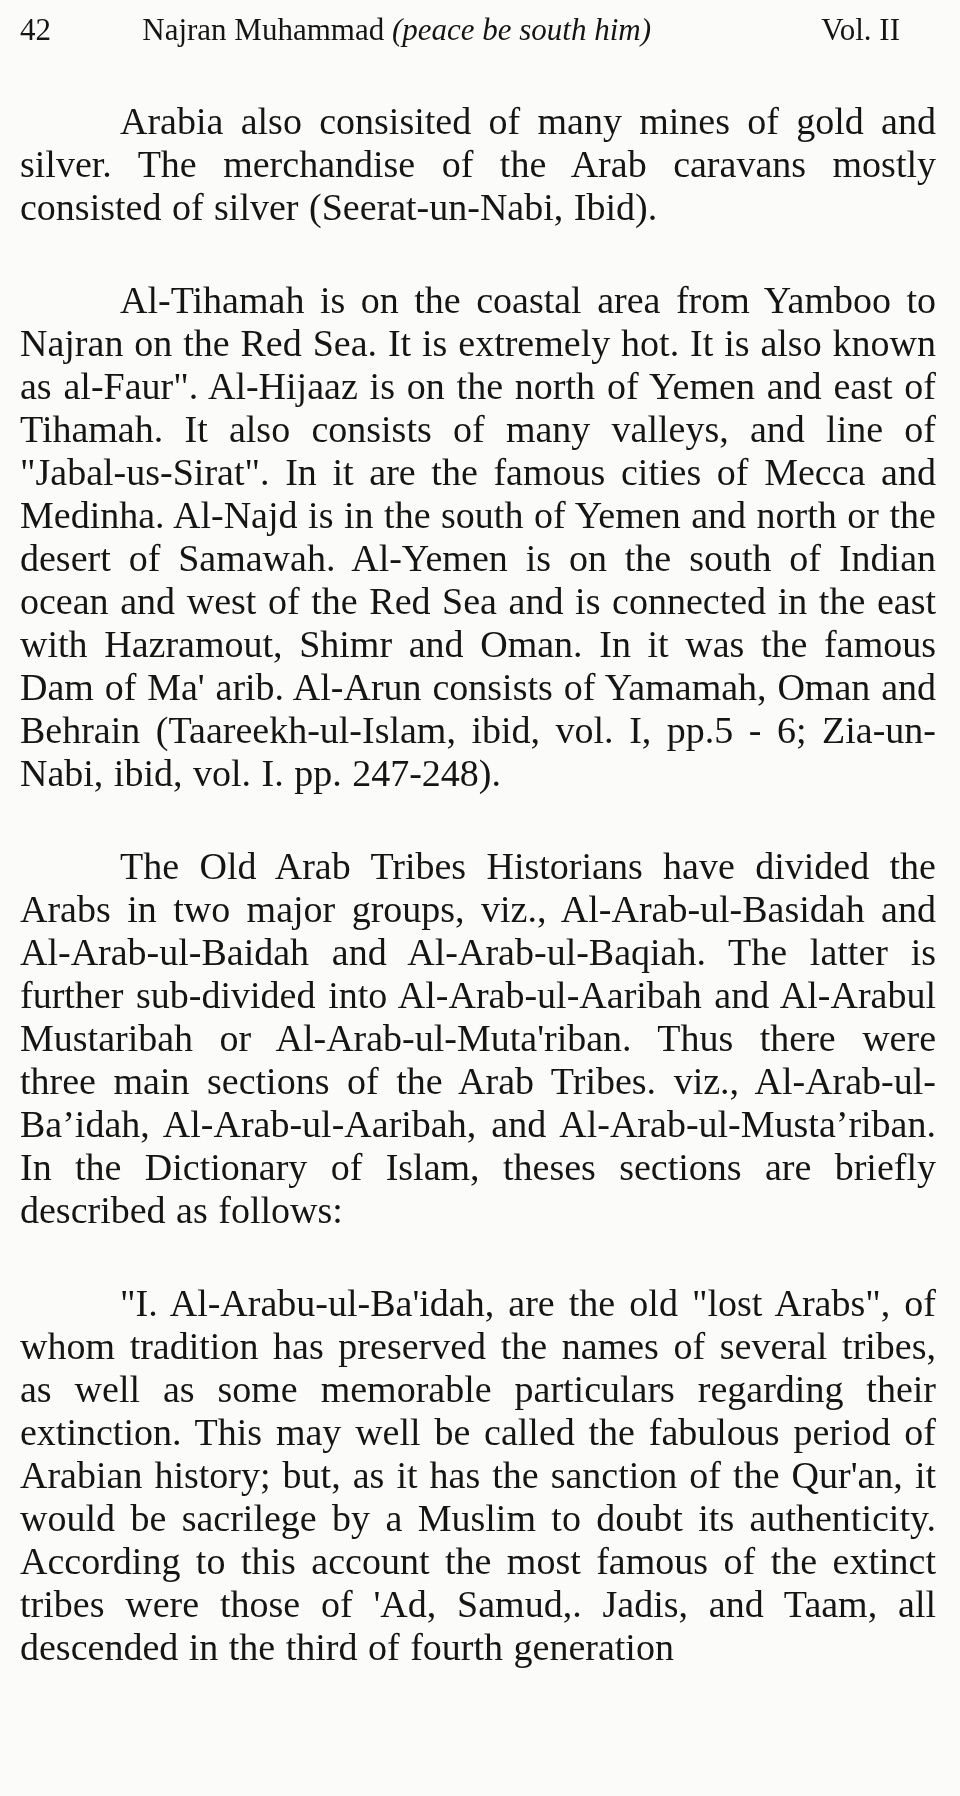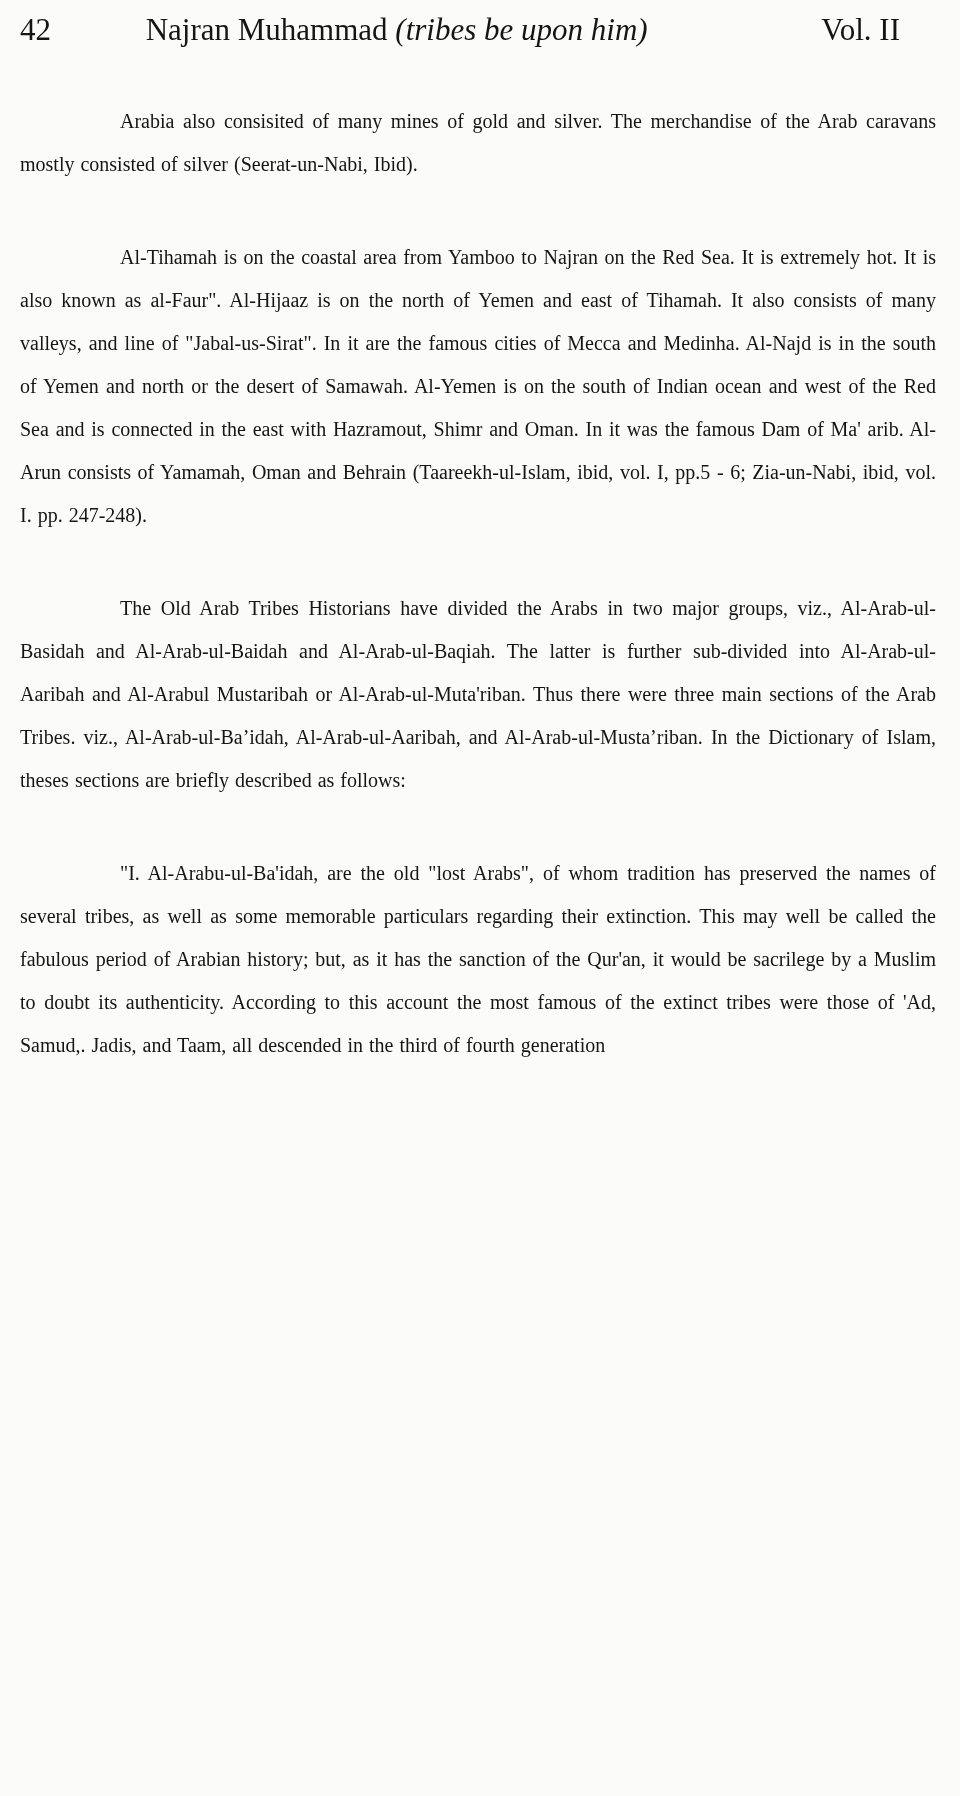--- a/index.html
+++ b/index.html
@@ -35,36 +35,36 @@
   }
   .running-title .paren {
     font-style: italic;
   }
   .volume-label {
     flex: 0 0 auto;
     margin-right: 36px;
     margin-left: 19px;
   }
   .body-text p {
-    font-size: 20px;
+    font-size: 38px;
     line-height: 43px;
     text-align: justify;
     text-indent: 100px;
     margin: 0 0 50px 0;
     word-spacing: 1px;
   }
 </style>
 </head>
 <body>
 
 <div class="scan-page">
 
   <div class="page-header">
     <span class="page-number">42</span>
-    <span class="running-title"><span>Najran Muhammad </span><span class="paren">(tribes be upon him)</span></span>
+    <span class="running-title"><span>Najran Muhammad </span><span class="paren">(peace be south him)</span></span>
     <span class="volume-label">Vol. II</span>
   </div>
 
   <div class="body-text">
     <p>Arabia also consisited of many mines of gold and silver. The merchandise of the Arab caravans mostly consisted of silver (Seerat-un-Nabi, Ibid).</p>
     <p>Al-Tihamah is on the coastal area from Yamboo to Najran on the Red Sea. It is extremely hot. It is also known as al-Faur". Al-Hijaaz is on the north of Yemen and east of Tihamah. It also consists of many valleys, and line of "Jabal-us-Sirat". In it are the famous cities of Mecca and Medinha. Al-Najd is in the south of Yemen and north or the desert of Samawah. Al-Yemen is on the south of Indian ocean and west of the Red Sea and is connected in the east with Hazramout, Shimr and Oman. In it was the famous Dam of Ma' arib. Al-Arun consists of Yamamah, Oman and Behrain (Taareekh-ul-Islam, ibid, vol. I, pp.5 - 6; Zia-un-Nabi, ibid, vol. I. pp. 247-248).</p>
     <p>The Old Arab Tribes Historians have divided the Arabs in two major groups, viz., Al-Arab-ul-Basidah and Al-Arab-ul-Baidah and Al-Arab-ul-Baqiah. The latter is further sub-divided into Al-Arab-ul-Aaribah and Al-Arabul Mustaribah or Al-Arab-ul-Muta'riban. Thus there were three main sections of the Arab Tribes. viz., Al-Arab-ul-Ba’idah, Al-Arab-ul-Aaribah, and Al-Arab-ul-Musta’riban. In the Dictionary of Islam, theses sections are briefly described as follows:</p>
     <p>"I. Al-Arabu-ul-Ba'idah, are the old "lost Arabs", of whom tradition has preserved the names of several tribes, as well as some memorable particulars regarding their extinction. This may well be called the fabulous period of Arabian history; but, as it has the sanction of the Qur'an, it would be sacrilege by a Muslim to doubt its authenticity. According to this account the most famous of the extinct tribes were those of 'Ad, Samud,. Jadis, and Taam, all descended in the third of fourth generation</p>
   </div>
 

